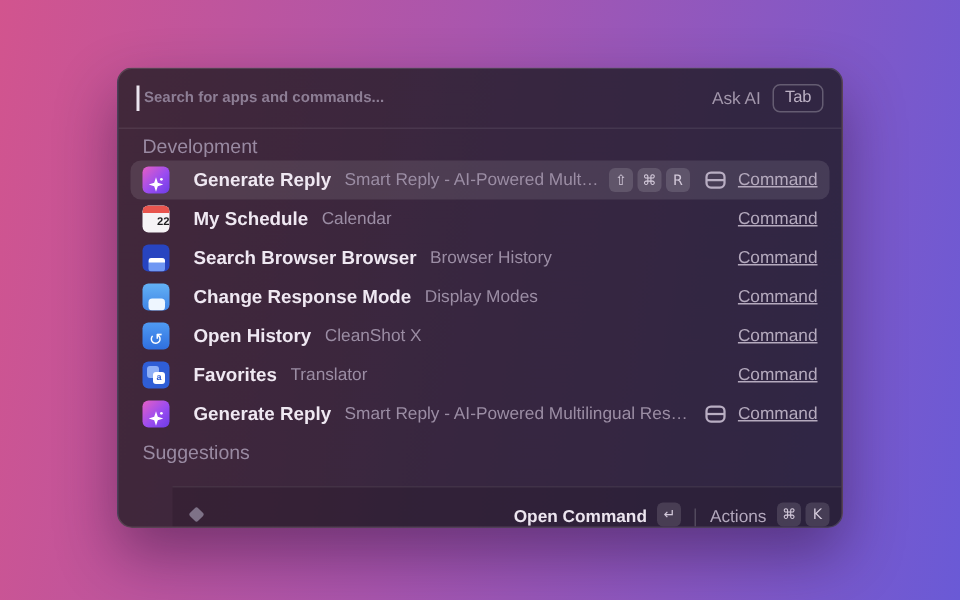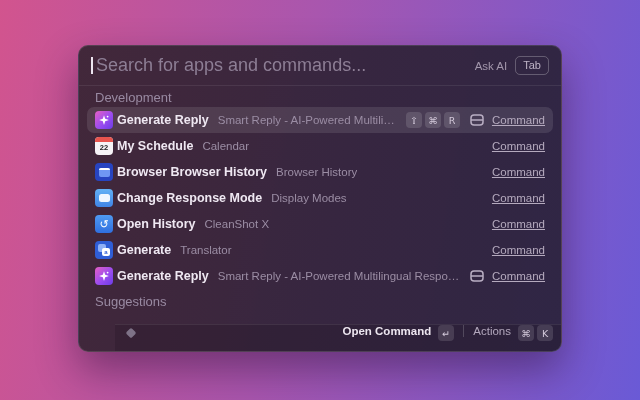--- a/index.html
+++ b/index.html
@@ -16,69 +16,69 @@
     border:1px solid rgba(255,255,255,.12);
     box-shadow:0 18px 40px rgba(40,10,50,.45);
     display:flex; flex-direction:column; overflow:hidden;
   }
   
   .searchbar {
     height:40px; flex:none; display:flex; align-items:center; padding:0 12px;
     border-bottom:1px solid rgba(255,255,255,.08);
   }
   .caret { width:2px; height:17px; background:#ece5f0; margin-right:3px; flex:none; }
-  .placeholder { font-size:18px; color:#8d7e95; flex:1 1 auto; white-space:nowrap; overflow:hidden; }
+  .placeholder { font-size:10px; color:#8d7e95; flex:1 1 auto; white-space:nowrap; overflow:hidden;font-weight:bold; }
   .askai { font-size:11.5px; color:#a296ab; margin-right:8px; white-space:nowrap; }
   .tabkey {
     font-size:11px; color:#bdb2c5; border:1px solid rgba(255,255,255,.25);
     border-radius:5px; padding:2px 7px; line-height:1.2;
   }
   
   .list { flex:1 1 auto; overflow:hidden; padding:3px 8px; }
   .section-label { height:18px; line-height:18px; font-size:13px; color:#998aa2; padding:0 8px; }
   .section-label.later { margin-top:4px; }
   .row {
     height:26px; display:flex; align-items:center; gap:0; padding:0 8px;
     border-radius:7px; cursor:default;
   }
   .row.selected { background:rgba(255,255,255,.10); }
-  .row .title { font-size:12.5px; font-weight:bold; color:#efe8f2; margin-left:4px; white-space:nowrap; }
+  .row .title { font-size:12.5px; font-weight:bold; color:#efe8f2; margin-left:16px; white-space:nowrap; }
   .row .subtitle { font-size:11.5px; color:#9b8da4; margin-left:9px; white-space:nowrap; overflow:hidden; text-overflow:ellipsis; flex:0 1 auto; }
   .row .spacer { flex:1 1 0; min-width:6px; }
   .row .accessory { font-size:11.5px; color:#b5aabe; margin-left:8px; white-space:nowrap;text-decoration:underline; }
   .keys { display:flex; gap:3px; margin-right:10px; }
   .keycap {
     min-width:16px; height:16px; padding:0 3px; border-radius:4px;
     background:rgba(255,255,255,.13); color:#d3c9da; font-size:9.5px;
     display:flex; align-items:center; justify-content:center;
     font-family:"DejaVu Sans",sans-serif;
   }
   .winicon { display:flex; align-items:center; flex:none; }
   
   .icon { width:18px; height:18px; border-radius:4px; flex:none; position:relative;
-          display:flex; align-items:center; justify-content:center; overflow:hidden; }
+          display:flex; align-items:flex-end; justify-content:center; overflow:hidden; }
   .icon.smart-reply { background:linear-gradient(135deg,#e55fc4 0%,#9b4cf0 55%,#6c3ce6 100%); }
   .icon.calendar { background:#f6f3f6; flex-direction:column; justify-content:flex-start; }
   .icon.calendar .cal-top { width:100%; height:5px; background:#e8544e; flex:none; }
   .icon.calendar .cal-day { font-size:7.5px; font-weight:bold; color:#1c1c1e; line-height:12px; }
   .icon.browser { background:#2744c0; }
   .icon.browser .b-win { width:11px; height:9px; border-radius:2px; background:#6f97f3; overflow:hidden; }
   .icon.browser .b-win::before { content:""; display:block; width:100%; height:2.5px; background:#fff; }
   .icon.display { background:linear-gradient(180deg,#63b1f5,#3f84e6); }
   .icon.display .d-scr { width:11px; height:8px; border-radius:2.5px; background:#eef6ff; }
   .icon.history { background:linear-gradient(180deg,#4f9af2,#2f6fdf); color:#fff;
                   font-size:11px; font-family:"DejaVu Sans",sans-serif; }
   .icon.translate { background:#2f5ed6; }
   .icon.translate .t-back { position:absolute; left:3px; top:3px; width:8px; height:8px; border-radius:2px; background:#8fb0f6; }
   .icon.translate .t-front { position:absolute; right:3px; bottom:3px; width:8px; height:8px; border-radius:2px;
                              background:#fff; color:#2f5ed6; font-size:6px; font-weight:bold;
                              display:flex; align-items:center; justify-content:center; }
   
   .footer {
-    height:27px; flex:none; display:flex; align-items:flex-start; padding:0 8px;
+    height:27px; flex:none; display:flex; align-items:flex-end; padding:0 8px;
     border-top:1px solid rgba(255,255,255,.08); background:rgba(20,12,24,.18);margin-left:36px;
   }
   .footer .f-spacer { flex:1 1 auto; }
   .f-action { font-size:11.5px; font-weight:bold; color:#ece5ef; margin-right:7px; white-space:nowrap; }
   .f-action.secondary { font-weight:normal; color:#b2a7bc; }
   .f-div { width:1px; height:12px; background:rgba(255,255,255,.18); margin:0 9px; }
   .f-keys { display:flex; gap:3px; }
 </style>
 </head>
 <body>
@@ -124,21 +124,21 @@
         </span>
         <span class="title">My Schedule</span>
         <span class="subtitle">Calendar</span>
         <span class="spacer"></span>
         <span class="accessory">Command</span>
       </div>
       <div class="row">
         <span class="icon browser">
           <span class="b-win"></span>
         </span>
-        <span class="title">Browser Browser History</span>
+        <span class="title">Search Browser Browser</span>
         <span class="subtitle">Browser History</span>
         <span class="spacer"></span>
         <span class="accessory">Command</span>
       </div>
       <div class="row">
         <span class="icon display">
           <span class="d-scr"></span>
         </span>
         <span class="title">Change Response Mode</span>
         <span class="subtitle">Display Modes</span>
@@ -150,21 +150,21 @@
         <span class="title">Open History</span>
         <span class="subtitle">CleanShot X</span>
         <span class="spacer"></span>
         <span class="accessory">Command</span>
       </div>
       <div class="row">
         <span class="icon translate">
           <span class="t-back"></span>
           <span class="t-front">a</span>
         </span>
-        <span class="title">Generate</span>
+        <span class="title">Favorites</span>
         <span class="subtitle">Translator</span>
         <span class="spacer"></span>
         <span class="accessory">Command</span>
       </div>
       <div class="row">
         <span class="icon smart-reply">
           <svg width="12" height="12" viewBox="0 0 16 16">
             <path d="M8 1.5 L9.6 6.4 L14.5 8 L9.6 9.6 L8 14.5 L6.4 9.6 L1.5 8 L6.4 6.4 Z" fill="#fff"></path>
             <circle cx="12.8" cy="3.4" r="1.2" fill="#fff"></circle>
           </svg>

